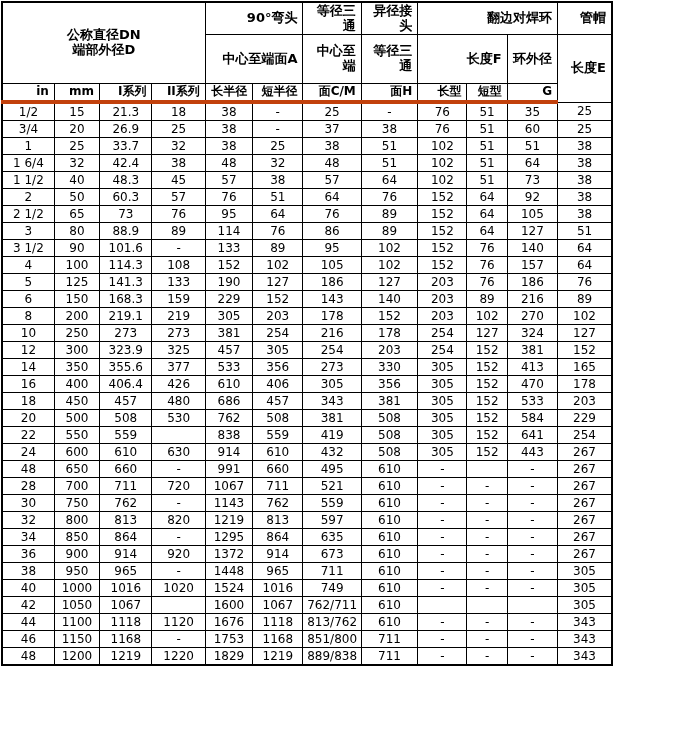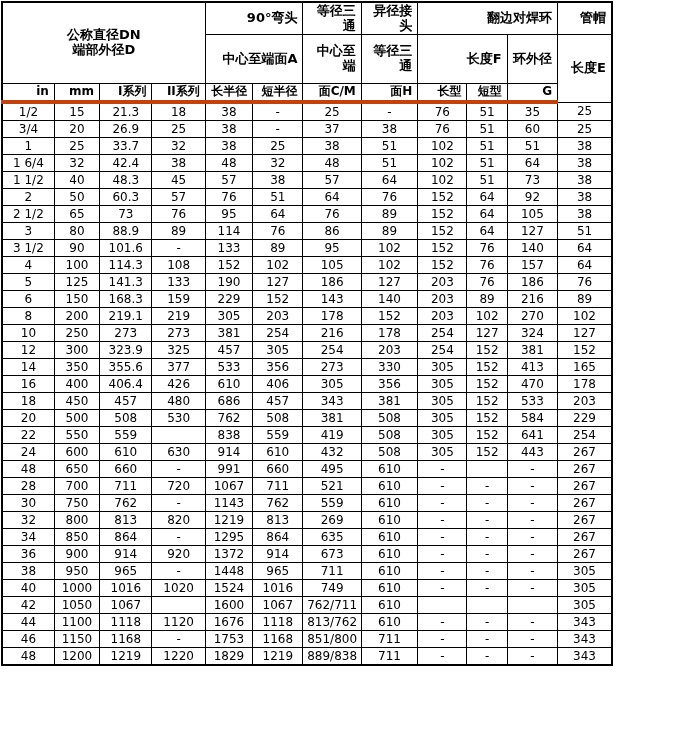--- a/index.html
+++ b/index.html
@@ -407,21 +407,21 @@
         <td>-</td>
         <td>267</td>
       </tr>
       <tr>
         <td>32</td>
         <td>800</td>
         <td>813</td>
         <td>820</td>
         <td>1219</td>
         <td>813</td>
-        <td>269</td>
+        <td>597</td>
         <td>610</td>
         <td>-</td>
         <td>-</td>
         <td>-</td>
         <td>267</td>
       </tr>
       <tr>
         <td>34</td>
         <td>850</td>
         <td>864</td>

